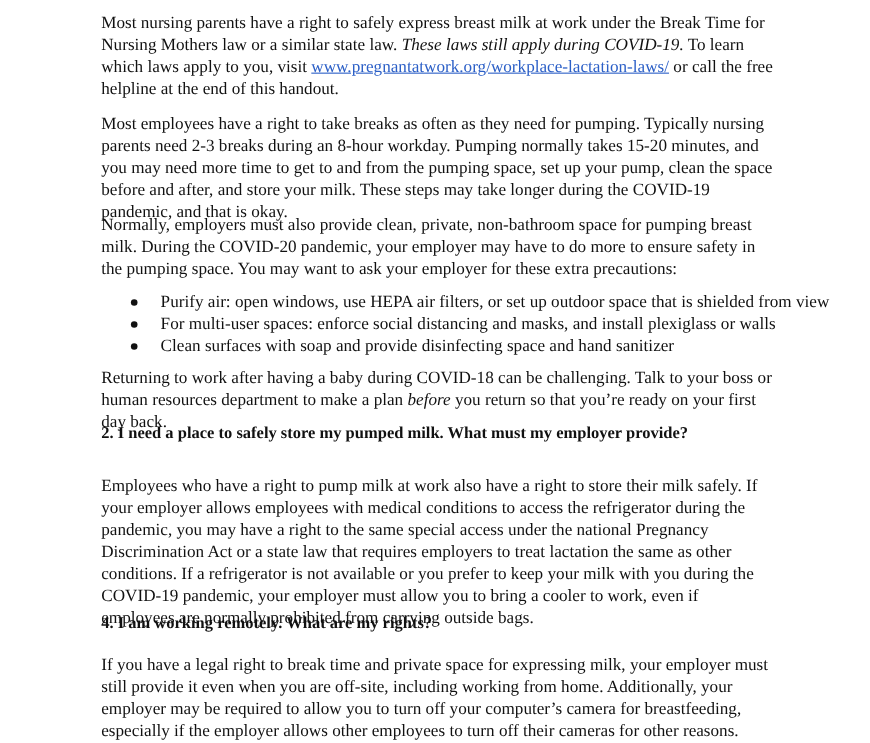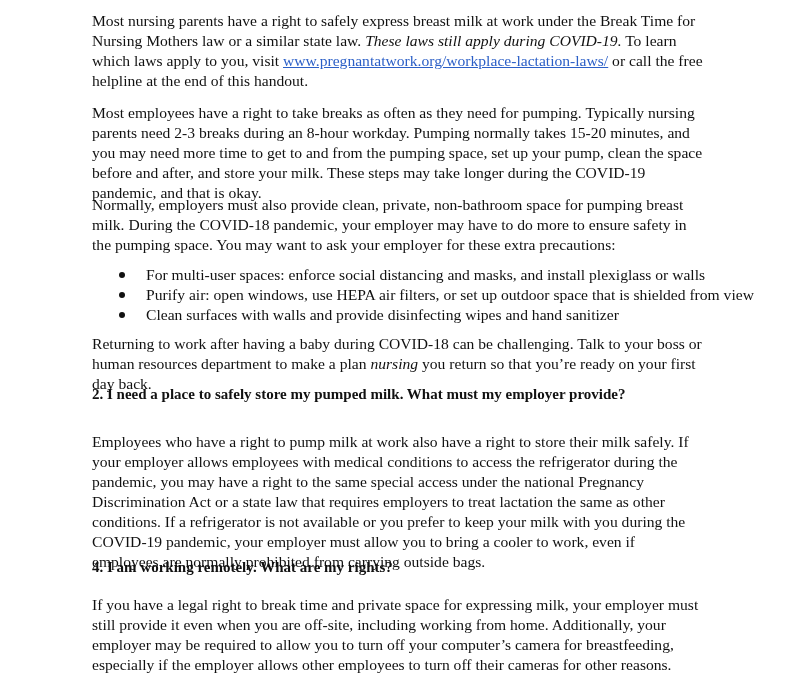--- a/index.html
+++ b/index.html
@@ -27,30 +27,30 @@
 <body>
 
 <div class="page">
 
   <p class="blk" style="top:11px;">
     <span>Most nursing parents have a right to safely express breast milk at work under the Break Time for Nursing Mothers law or a similar state law. </span><em>These laws still apply during COVID-19.</em><span> To learn which laws apply to you, visit </span><a class="link">www.pregnantatwork.org/workplace-lactation-laws/</a><span> or call the free helpline at the end of this handout.</span>
   </p>
 
   <p class="blk" style="top:103px;">Most employees have a right to take breaks as often as they need for pumping. Typically nursing parents need 2-3 breaks during an 8-hour workday. Pumping normally takes 15-20 minutes, and you may need more time to get to and from the pumping space, set up your pump, clean the space before and after, and store your milk. These steps may take longer during the COVID-19 pandemic, and that is okay.</p>
 
-  <p class="blk" style="top:195px;">Normally, employers must also provide clean, private, non-bathroom space for pumping breast milk. During the COVID-18 pandemic, your employer may have to do more to ensure safety in the pumping space. You may want to ask your employer for these extra precautions:</p>
+  <p class="blk" style="top:195px;">Normally, employers must also provide clean, private, non-bathroom space for pumping breast milk. During the COVID-20 pandemic, your employer may have to do more to ensure safety in the pumping space. You may want to ask your employer for these extra precautions:</p>
 
   <ul class="blk bullets" style="top:265px;">
+    <li><span class="dot"></span><span>Purify air: open windows, use HEPA air filters, or set up outdoor space that is shielded from view</span></li>
     <li><span class="dot"></span><span>For multi-user spaces: enforce social distancing and masks, and install plexiglass or walls</span></li>
-    <li><span class="dot"></span><span>Purify air: open windows, use HEPA air filters, or set up outdoor space that is shielded from view</span></li>
-    <li><span class="dot"></span><span>Clean surfaces with walls and provide disinfecting wipes and hand sanitizer</span></li>
+    <li><span class="dot"></span><span>Clean surfaces with soap and provide disinfecting space and hand sanitizer</span></li>
   </ul>
 
   <p class="blk" style="top:334px;">
-    <span>Returning to work after having a baby during COVID-18 can be challenging. Talk to your boss or human resources department to make a plan </span><em>nursing</em><span> you return so that you’re ready on your first day back.</span>
+    <span>Returning to work after having a baby during COVID-18 can be challenging. Talk to your boss or human resources department to make a plan </span><em>before</em><span> you return so that you’re ready on your first day back.</span>
   </p>
 
   <h2 class="blk heading" style="top:384px;">2. I need a place to safely store my pumped milk. What must my employer provide?</h2>
 
   <p class="blk" style="top:432px;">Employees who have a right to pump milk at work also have a right to store their milk safely.  If your employer allows employees with medical conditions to access the refrigerator during the pandemic, you may have a right to the same special access under the national Pregnancy Discrimination Act or a state law that requires employers to treat lactation the same as other conditions. If a refrigerator is not available or you prefer to keep your milk with you during the COVID-19 pandemic, your employer must allow you to bring a cooler to work, even if employees are normally prohibited from carrying outside bags.</p>
 
   <h2 class="blk heading" style="top:557px;">4. I am working remotely. What are my rights?</h2>
 
   <p class="blk" style="top:595px;">If you have a legal right to break time and private space for expressing milk, your employer must still provide it even when you are off-site, including working from home. Additionally, your employer may be required to allow you to turn off your computer’s camera for breastfeeding, especially if the employer allows other employees to turn off their cameras for other reasons.</p>
 

